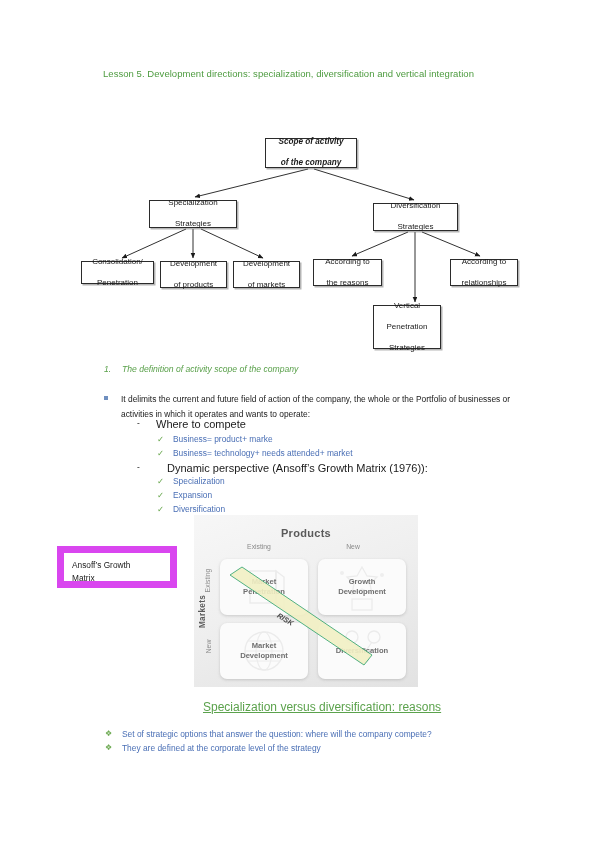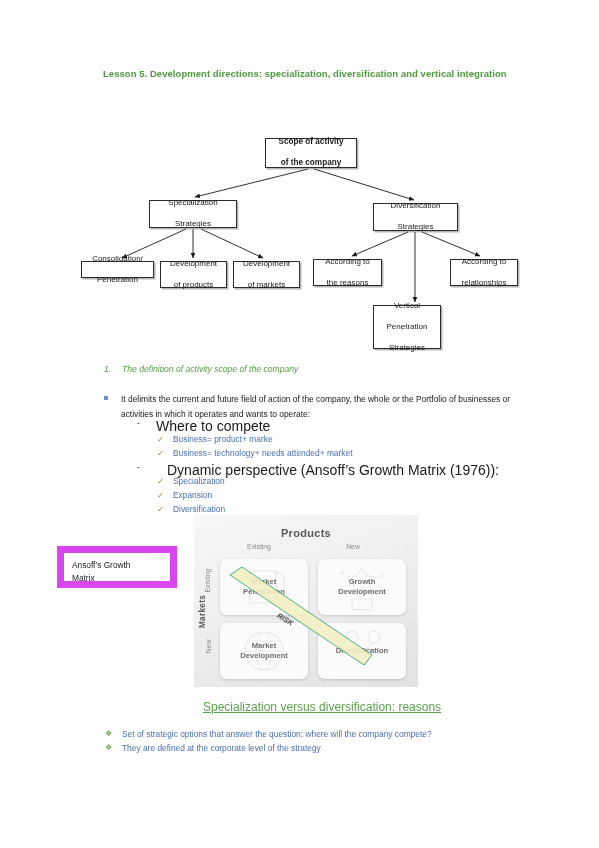--- a/index.html
+++ b/index.html
@@ -21,21 +21,21 @@
     background: #fff;
   }
 
   
   .doc-title {
     position: absolute;
     left: 103px;
     top: 68px;
     width: 420px;
     font-size: 9.5px;
-    font-weight: bold;
+    font-weight: normal;
     color: #4d9b3f;
     letter-spacing: 0.05px;
     line-height: 12px;
   }
 
   
   .diagram {
     position: absolute;
     left: 60px;
     top: 130px;
@@ -50,27 +50,27 @@
     background: #ffffff;
     color: #1a1a1a;
     font-size: 8px;
     line-height: 10.5px;
     text-align: center;
     display: flex;
     align-items: center;
     justify-content: center;
     box-shadow: 1.5px 1.5px 0 rgba(120,120,120,0.55);
   }
-  .node.bold { font-weight: bold; font-size: 8.2px; }
+  .node.bold { font-weight: bold; font-size: 8.2px; font-style: italic; }
   .node span { display: block; padding: 0 2px; }
 
   #n-scope   { left: 205px; top: 8px;   width: 92px;  height: 30px; }
   #n-spec    { left: 89px;  top: 70px;  width: 88px;  height: 28px; }
   #n-div     { left: 313px; top: 73px;  width: 85px;  height: 28px; }
-  #n-cons    { left: 21px;  top: 131px; width: 73px;  height: 17px; }
+  #n-cons    { left: 21px;  top: 131px; width: 73px;  height: 23px; }
   #n-prod    { left: 100px; top: 131px; width: 67px;  height: 27px; }
   #n-mark    { left: 173px; top: 131px; width: 67px;  height: 27px; }
   #n-reasons { left: 253px; top: 129px; width: 69px;  height: 27px; }
   #n-relat   { left: 390px; top: 129px; width: 68px;  height: 27px; }
   #n-vert    { left: 313px; top: 175px; width: 68px;  height: 44px; }
 
   
   .sec-heading {
     position: absolute;
     font-style: italic;
@@ -93,21 +93,21 @@
     left: 121px;
     top: 392px;
     width: 400px;
     font-size: 8.4px;
     line-height: 14.5px;
     color: #1a1a1a;
   }
 
   .dash-item {
     position: absolute;
-    font-size: 14px;
+    font-size: 11px;
     color: #1a1a1a;
   }
   .dash-mark {
     position: absolute;
     font-size: 8.4px;
     color: #1a1a1a;
   }
   #d1-mark { left: 137px; top: 418px; }
   #d1-text { left: 156px; top: 418px; }
   #d2-mark { left: 137px; top: 462px; }

